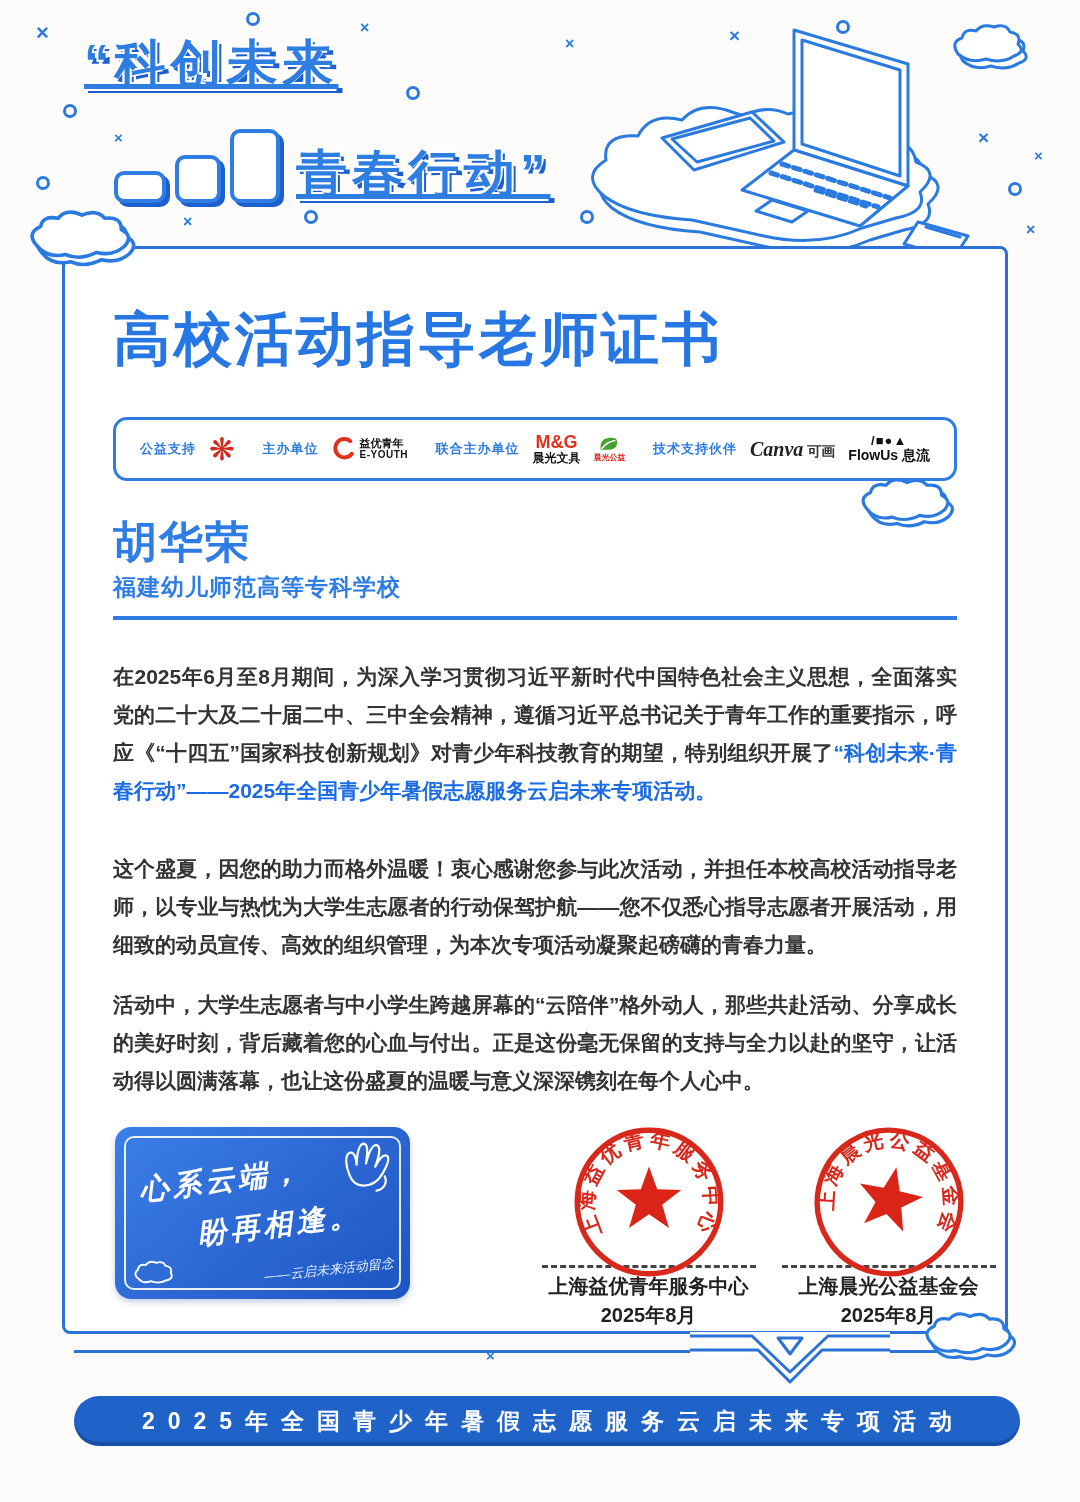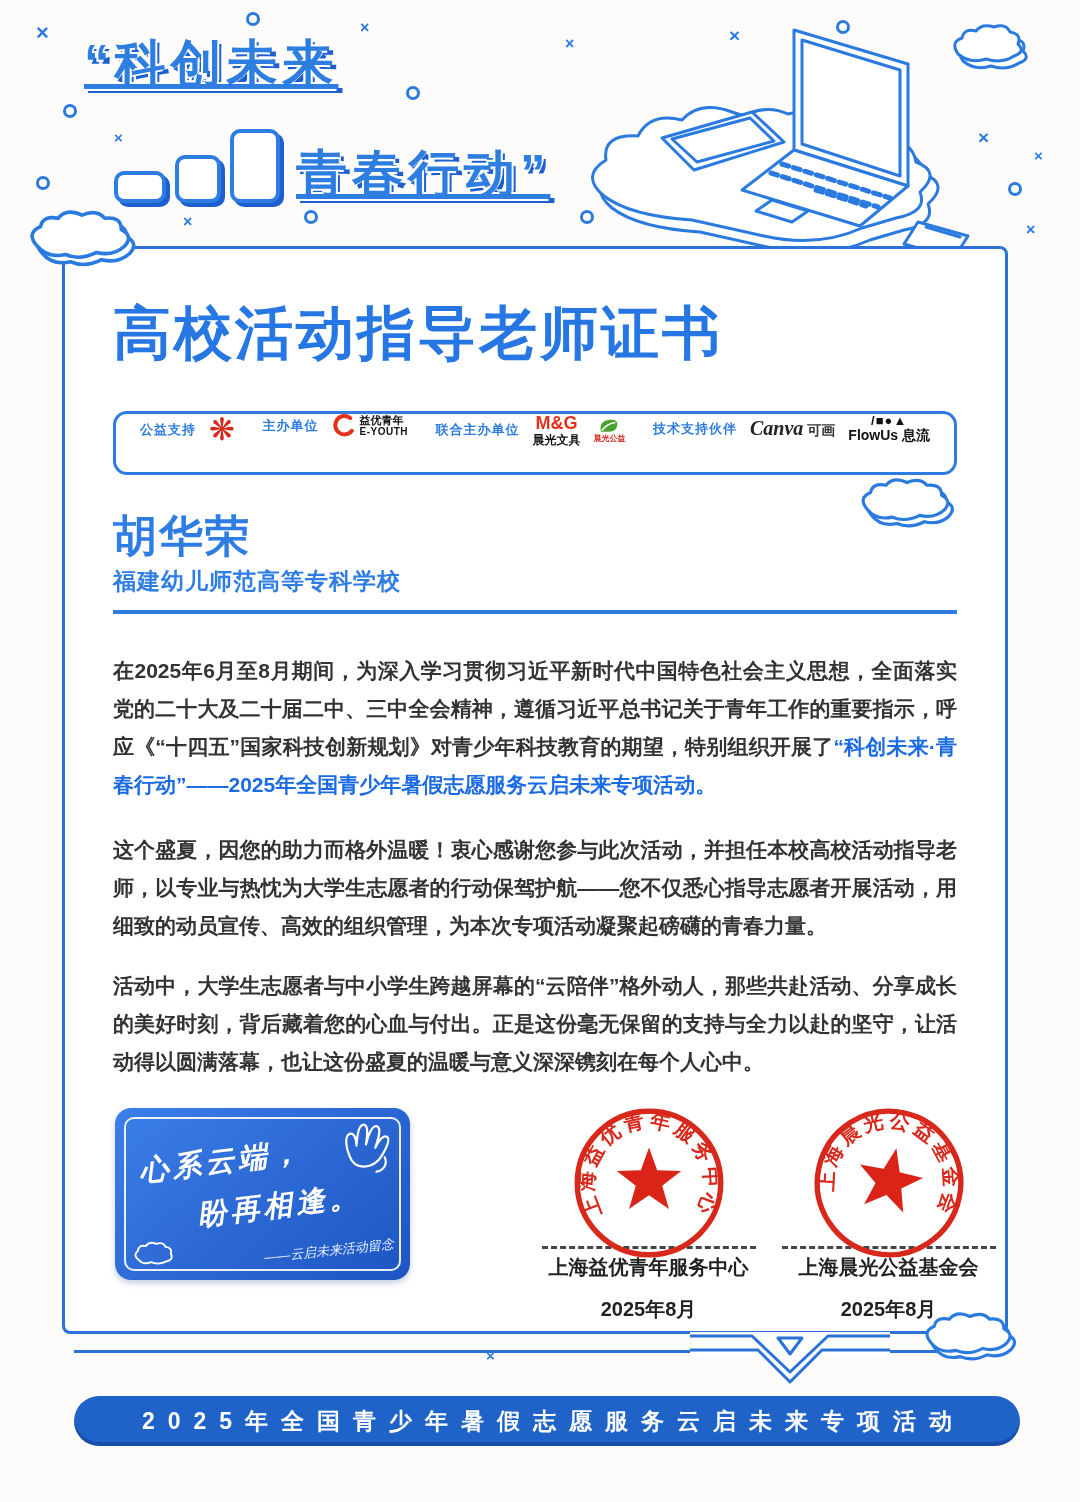--- a/index.html
+++ b/index.html
@@ -19,29 +19,29 @@
 
   
   .xm{position:absolute;color:#2b7ae0;font-weight:900;z-index:2;line-height:1;}
   .dot{position:absolute;width:8px;height:8px;border:3px solid #2b7ae0;border-radius:50%;z-index:2;}
 
   
   .hero{position:absolute;left:566px;top:14px;width:486px;height:268px;z-index:1;}
 
   
   .card{position:absolute;left:62px;top:246px;width:946px;height:1088px;border:3px solid #2b72d8;
-    border-radius:8px;background:#fff;padding:12px 48px;box-sizing:border-box;z-index:1;}
+    border-radius:8px;background:#fff;padding:18px 48px;box-sizing:border-box;z-index:1;}
   .card-underline{position:absolute;left:74px;top:1350px;width:922px;height:0;border-top:3px solid #2b72d8;z-index:1;}
   .notch{position:absolute;left:690px;top:1332px;width:200px;height:58px;z-index:4;}
 
   .cert-title{margin-top:34px;font-size:58px;font-weight:900;color:#2677e3;letter-spacing:3px;}
 
   
   .logo-bar{margin-top:38px;height:58px;border:3px solid #2f7ce0;border-radius:14px;
-    display:flex;align-items:flex-start;justify-content:space-between;padding:0 24px;}
+    display:flex;align-items:center;justify-content:space-between;padding:0 24px;}
   .logo-group{display:flex;align-items:center;gap:13px;}
   .logo-label{font-size:13px;font-weight:800;color:#2f7ce0;letter-spacing:1px;white-space:nowrap;}
   .logo-item{display:flex;flex-direction:column;align-items:center;line-height:1.1;}
   .flower-glyph{color:#d5281c;font-size:31px;line-height:1;}
   .eyouth{display:flex;align-items:center;gap:4px;}
   .eyouth-txt{display:flex;flex-direction:column;line-height:1.05;}
   .eyouth-cn{font-size:11px;font-weight:900;color:#111;}
   .eyouth-en{font-size:10px;font-weight:900;color:#111;letter-spacing:.5px;}
   .mg-name{font-size:18px;font-weight:900;color:#e3321c;}
   .mg-sub{font-size:12px;font-weight:700;color:#111;}
@@ -50,21 +50,21 @@
   .canva-name{font-family:"Liberation Serif","DejaVu Serif",serif;font-style:italic;font-size:20px;font-weight:700;color:#222;}
   .canva-cn{font-size:14px;font-weight:800;color:#333;}
   .flowus-shapes{font-size:13px;font-weight:900;color:#111;letter-spacing:1px;}
   .flowus-name{font-size:14px;font-weight:700;color:#111;}
 
   .recipient-name{margin-top:32px;font-size:44px;font-weight:900;color:#2e7de4;letter-spacing:2px;}
   .recipient-school{font-size:23px;font-weight:800;color:#2e7de4;letter-spacing:1px;}
   .divider{margin-top:13px;border-top:4px solid #2f7ce0;width:100%;}
 
   .para{margin-top:38px;font-size:21px;line-height:38px;color:#333;font-weight:600;text-align:justify;}
-  .para.p2{margin-top:27px;}
+  .para.p2{margin-top:40px;}
   .para.p3{margin-top:22px;}
   .hl{color:#1a6be4;font-weight:800;}
   .closing{margin-top:30px;font-size:21px;font-weight:700;color:#333;}
 
   
   .bottom-row{margin-top:20px;position:relative;height:210px;}
 
   .memento{position:absolute;left:2px;top:6px;width:295px;height:172px;border-radius:16px;
     background:linear-gradient(140deg,#3c7fe8 0%,#2e6bd6 45%,#1d55c2 100%);
     box-shadow:0 3px 6px rgba(20,60,140,.25);}
@@ -78,21 +78,21 @@
   .m-hand{position:absolute;right:10px;top:8px;width:62px;transform:rotate(14deg);}
 
   .stamp-block{position:absolute;top:0;width:225px;display:flex;flex-direction:column;align-items:center;}
   .stamp-left{left:423px;}
   .stamp-right{left:663px;}
   .stamp-svg{width:162px;height:162px;position:relative;z-index:2;}
   .stamp-right .stamp-svg{transform:rotate(12deg);}
   .ring{letter-spacing:5px;}
   .stamp-dash{width:214px;border-top:3px dashed #444;margin-top:-18px;position:relative;z-index:1;}
   .stamp-org{font-size:20px;font-weight:800;color:#222;margin-top:5px;white-space:nowrap;}
-  .stamp-date{font-size:20px;font-weight:700;color:#222;margin-top:15px;}
+  .stamp-date{font-size:20px;font-weight:700;color:#222;margin-top:2px;}
 
   
   .cloud{position:absolute;z-index:6;}
   .cloud-tl{left:24px;top:210px;width:116px;}
   .cloud-mr{left:856px;top:478px;width:102px;}
   .cloud-br{left:920px;top:1312px;width:100px;}
 
   
   .banner{position:absolute;left:74px;top:1396px;width:946px;height:50px;background:#1f63c8;border-radius:26px;
     display:flex;align-items:center;justify-content:center;color:#fff;font-size:23px;font-weight:800;

